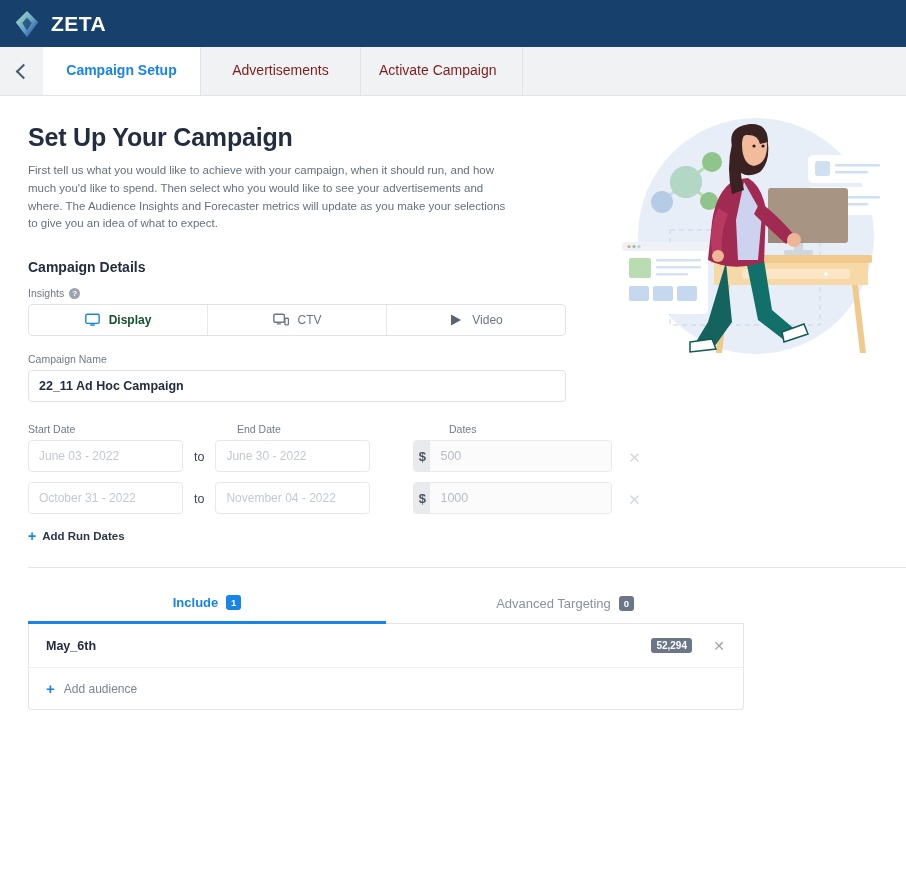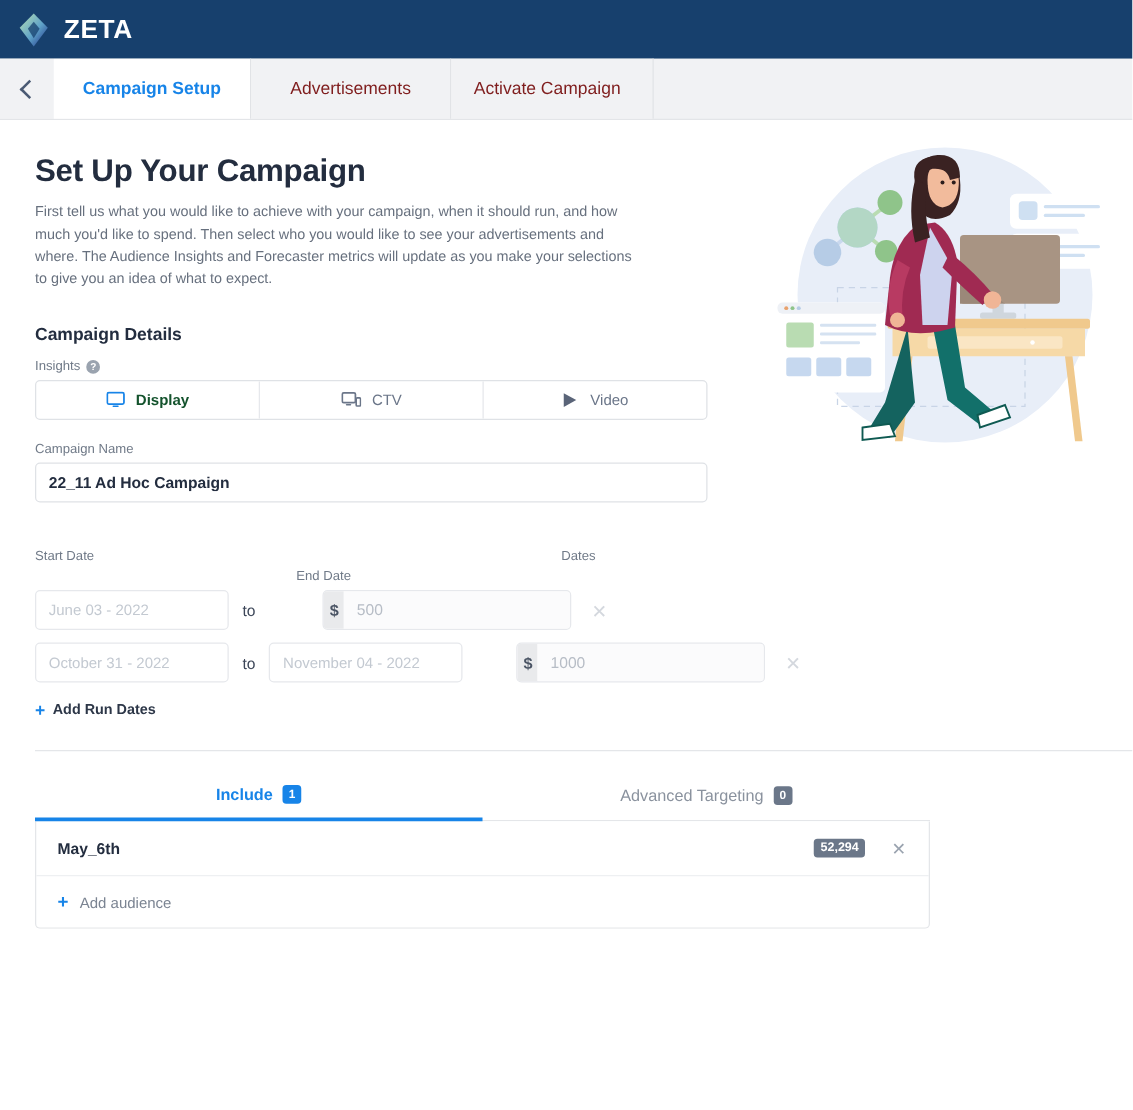--- a/index.html
+++ b/index.html
@@ -356,31 +356,35 @@
 
   <div style="margin-top:17px;">
     <div class="field-label">Campaign Name</div>
     <input class="text-input" type="text" value="22_11 Ad Hoc Campaign" style="">
   </div>
 
 
   <div style="margin-top:21px;">
     <div style="display:flex;">
       <div style="width:209px;" class="field-label">Start Date</div>
-      <div style="width:212px;margin-top:32px;" class="field-label">End Date</div>
+      <div style="width:212px;" class="field-label">End Date</div>
       <div class="field-label">Dates</div>
     </div>
 
     
     <div class="runrow">
       <div class="date-box">
         <input type="text" placeholder="June 03 - 2022" style="">
 
       </div>
       <span class="to-word">to</span>
+      <div class="date-box">
+        <input type="text" placeholder="June 30 - 2022" style="">
+
+      </div>
       <div style="margin-left:43px;display:flex;align-items:flex-end;">
         <div class="budget-box">
           <div class="dollar">$</div>
           <input type="text" placeholder="500" style="">
         </div>
         <div class="row-x">✕</div>
       </div>
     </div>
 
     

